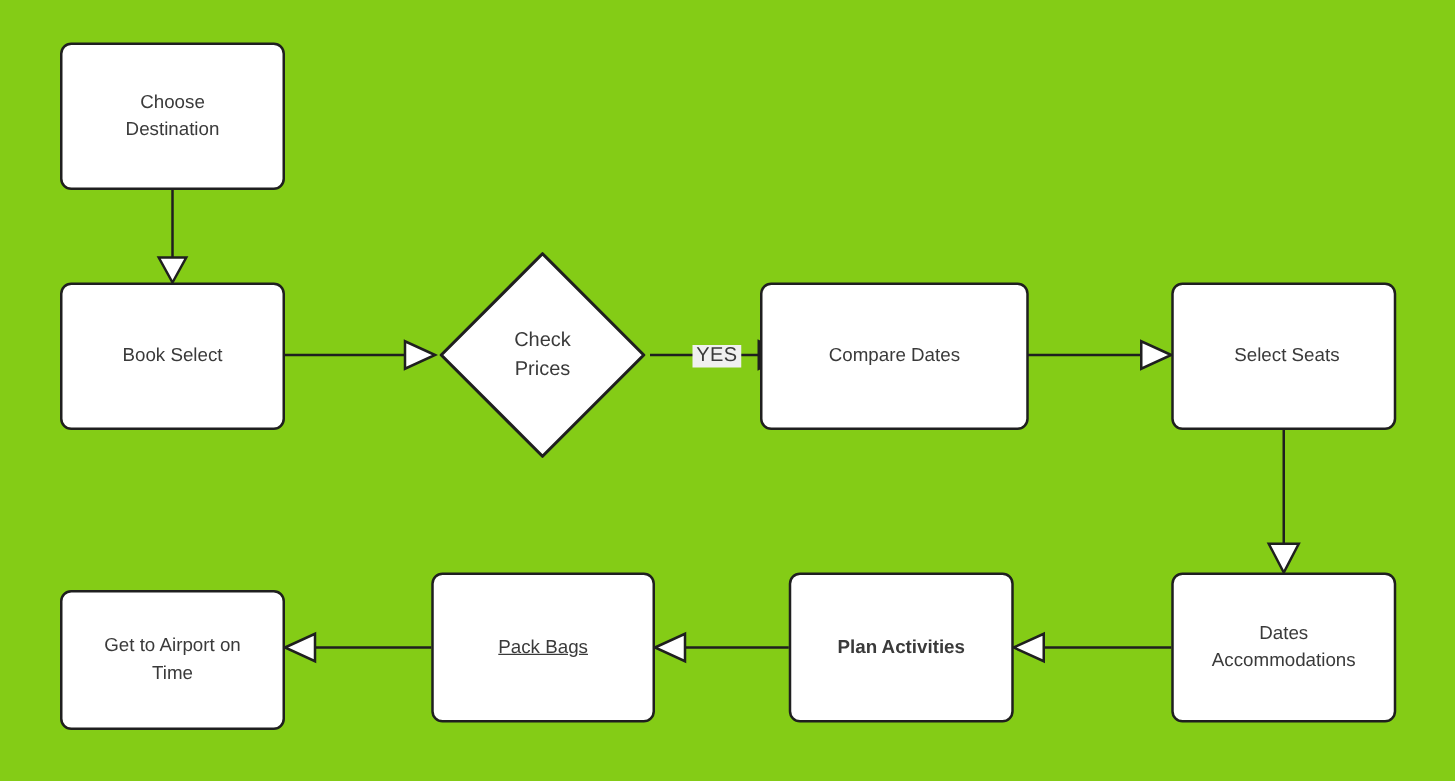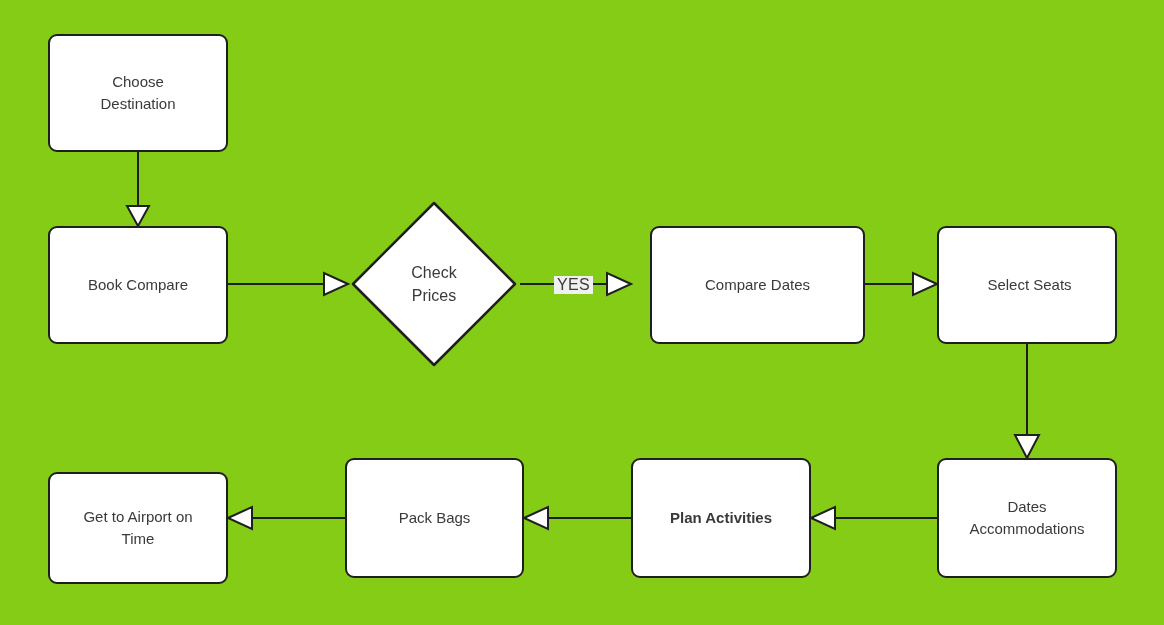--- a/index.html
+++ b/index.html
@@ -130,49 +130,49 @@
       <polygon points="228,518 252,507 252,529" fill="#ffffff" stroke="#1f1f1f" stroke-width="2" stroke-linejoin="miter"></polygon>
     </g>
   </svg>
 
   <div class="node" style="left:48px; top:34px; width:180px; height:118px;">
     <span class="node-label">Choose
 Destination</span>
   </div>
 
   <div class="node" style="left:48px; top:226px; width:180px; height:118px;">
-    <span class="node-label">Book Compare</span>
+    <span class="node-label">Book Select</span>
   </div>
 
   <div class="decision" style="left:348px; top:198px; width:172px; height:172px;">
     <svg width="172" height="172" viewBox="0 0 172 172">
       <path d="M 86 5 L 167 86 L 86 167 L 5 86 Z" fill="#ffffff" stroke="#1f1f1f" stroke-width="2.5" stroke-linejoin="round"></path>
     </svg>
     <span class="decision-label">Check
 Prices</span>
   </div>
 
-  <div class="node" style="left:650px; top:226px; width:215px; height:118px;">
+  <div class="node" style="left:608px; top:226px; width:215px; height:118px;">
     <span class="node-label">Compare Dates</span>
   </div>
 
   <div class="node" style="left:937px; top:226px; width:180px; height:118px;padding-left:15px;">
     <span class="node-label">Select Seats</span>
   </div>
 
   <div class="node" style="left:937px; top:458px; width:180px; height:120px;">
     <span class="node-label">Dates
 Accommodations</span>
   </div>
 
   <div class="node" style="left:631px; top:458px; width:180px; height:120px;font-weight:bold;">
     <span class="node-label">Plan Activities</span>
   </div>
 
-  <div class="node" style="left:345px; top:458px; width:179px; height:120px;">
+  <div class="node" style="left:345px; top:458px; width:179px; height:120px;text-decoration:underline;">
     <span class="node-label">Pack Bags</span>
   </div>
 
   <div class="node" style="left:48px; top:472px; width:180px; height:112px;">
     <span class="node-label">Get to Airport on
 Time</span>
   </div>
 
   <div class="edge-label" style="left:554px; top:276px;">YES</div>
 

